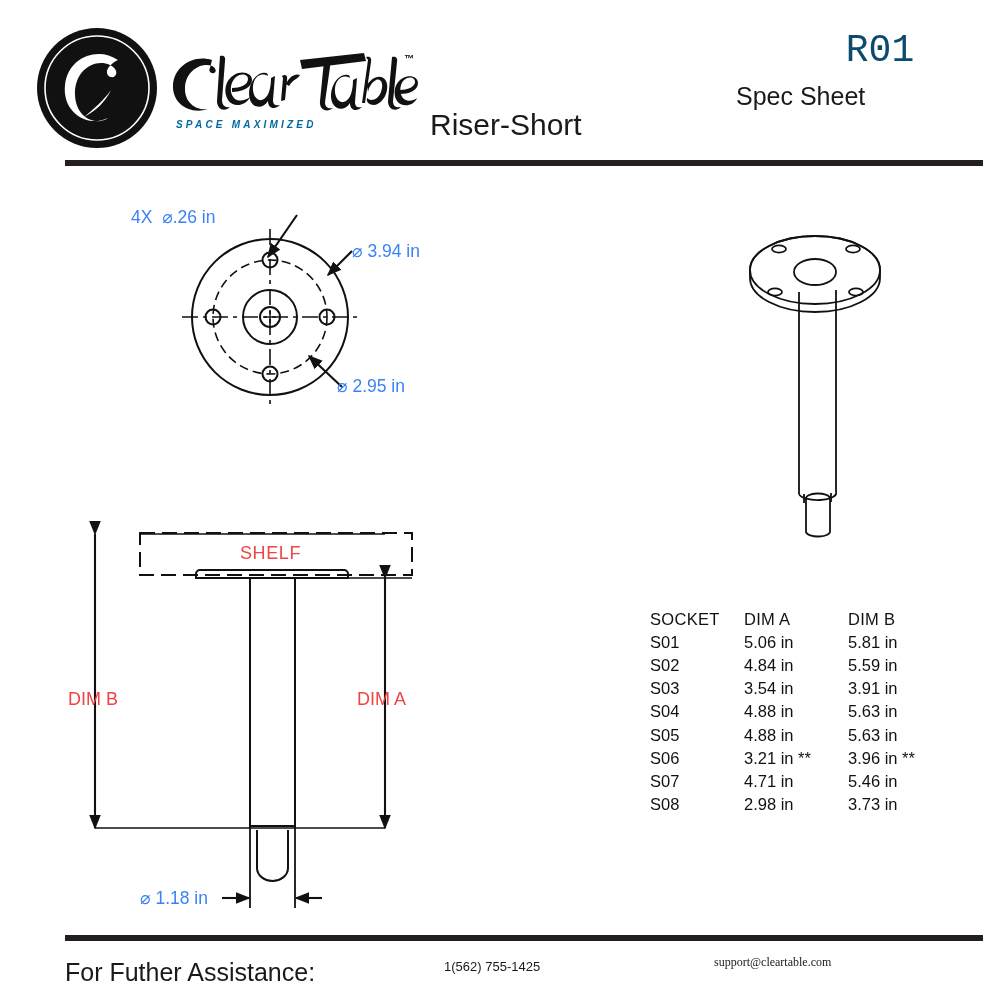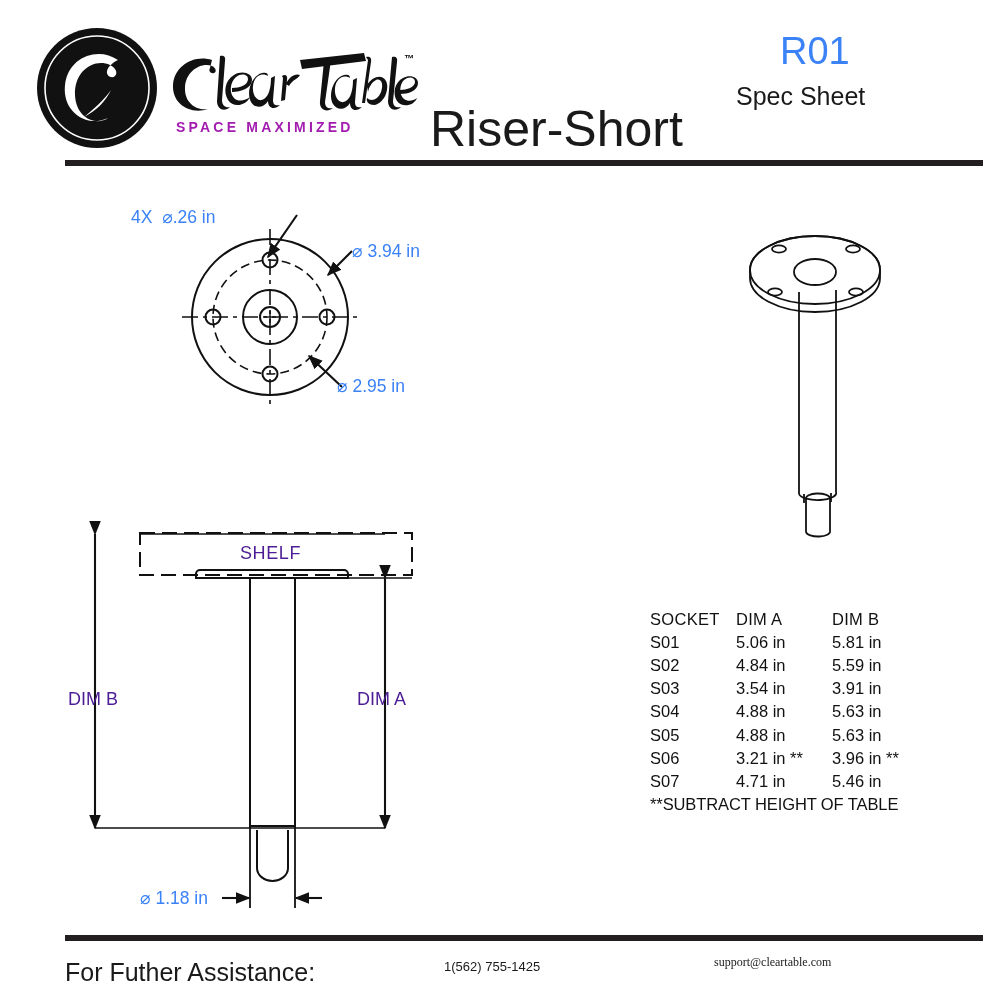--- a/index.html
+++ b/index.html
@@ -40,64 +40,66 @@
     left: 36px; top: 27px;
     width: 122px; height: 122px;
   }
   #logo-wordmark {
     position: absolute;
     left: 168px; top: 48px;
     width: 250px; height: 70px;
   }
   #logo-tagline {
     left: 176px; top: 120px;
-    font-size: 14px;
+    font-size: 10px;
     letter-spacing: 3.2px;
     font-weight: bold;
-    color: #a21caf;
+    color: #0369a1;
+    font-style: italic;
   }
   #part-number {
     left: 780px; top: 32px;
     width: 200px;
-    text-align: left;
+    text-align: center;
     font-size: 38px;
-    color: #3b82f6;
+    color: #0c4a6e;
+    font-family: Liberation Mono, monospace;
   }
   #sheet-kind {
     left: 736px; top: 84px;
     width: 240px;
     font-size: 25px;
   }
   #doc-title {
-    left: 430px; top: 104px;
-    font-size: 50px;
+    left: 430px; top: 110px;
+    font-size: 30px;
   }
 
   
   .dim-label { font-size: 17.5px; color: #3b82f6; }
-  .note-label { font-size: 17.5px; color: #4c1d95; }
+  .note-label { font-size: 17.5px; color: #ef4444; }
   #lbl-hole-qty  { left: 131px; top: 209px; }
   #lbl-outer-dia { left: 352px; top: 243px; }
   #lbl-bolt-dia  { left: 337px; top: 378px; text-align: center; }
   #lbl-shelf     { left: 240px; top: 544px; font-size: 18px; letter-spacing: 0.6px; }
   #lbl-dim-b     { left: 68px;  top: 690px; font-size: 18px; }
   #lbl-dim-a     { left: 357px; top: 690px; font-size: 18px; }
   #lbl-post-dia  { left: 140px; top: 890px; }
 
   
   #socket-table {
     position: absolute;
     left: 650px;
     top: 608px;
     font-size: 16.5px;
     color: #111;
   }
   #socket-table table { border-collapse: collapse; }
   #socket-table th, #socket-table td {
-    padding: 1px 8px 1px 0;
+    padding: 1px 16px 1px 0;
     font-weight: normal;
     text-align: left;
     line-height: 1.28;
   }
   #socket-table th { letter-spacing: 0.3px; }
   #socket-table .c-socket { width: 78px; text-align: left; }
   #socket-table th.c-socket { text-align: left; }
   #socket-table .c-a { width: 88px; }
   #socket-table .c-b { width: 95px; }
   #table-footnote {
@@ -300,22 +302,26 @@
         <tr>
           <td class="c-socket">S06</td>
           <td class="c-a">3.21 in **</td>
           <td class="c-b">3.96 in **</td>
         </tr>
         <tr>
           <td class="c-socket">S07</td>
           <td class="c-a">4.71 in</td>
           <td class="c-b">5.46 in</td>
         </tr>
+        <tr>
+          <td class="c-socket">S08</td>
+          <td class="c-a">2.98 in</td>
+          <td class="c-b">3.73 in</td>
+        </tr>
       </tbody>
     </table>
-    <div id="table-footnote">**SUBTRACT HEIGHT OF TABLE</div>
   </div>
 
   <div class="txt" id="footer-assist">For Futher Assistance:</div>
   <div class="txt" id="footer-phone">1(562) 755-1425</div>
   <div class="txt" id="footer-email">support@cleartable.com</div>
 
 </div>
 
 </body></html>

